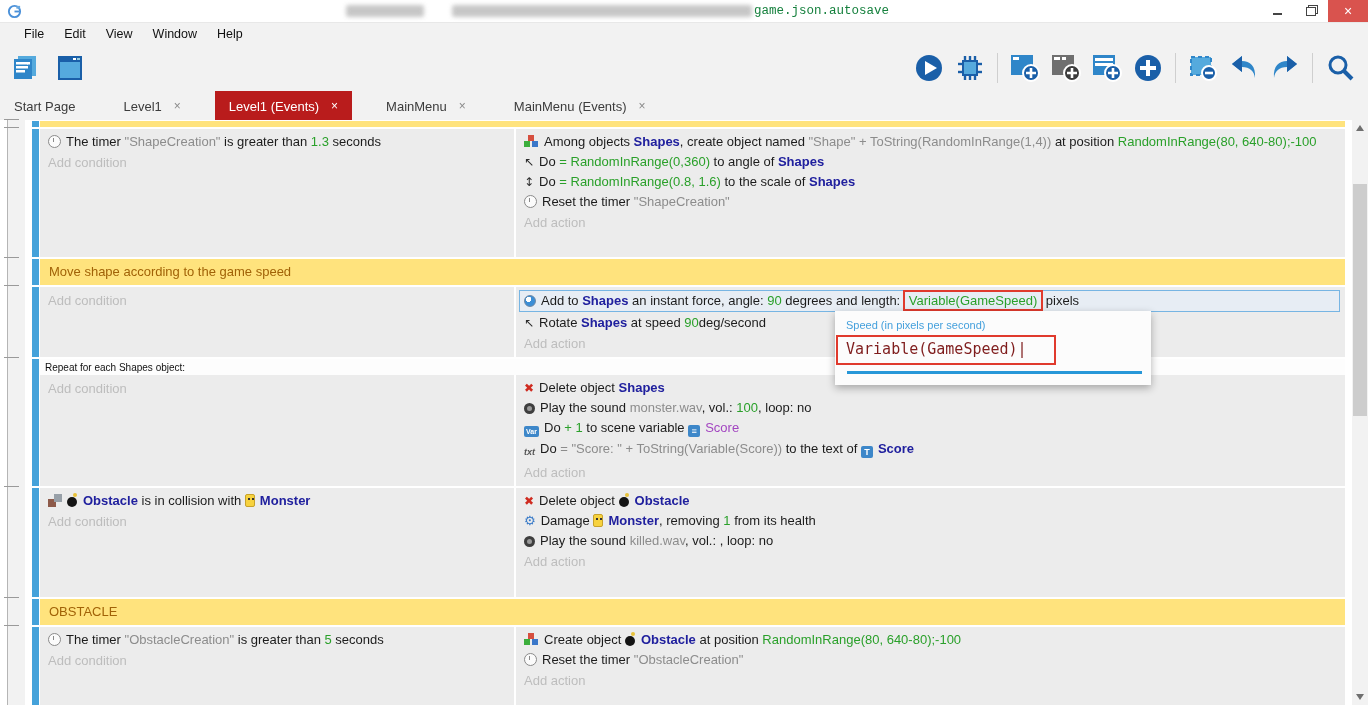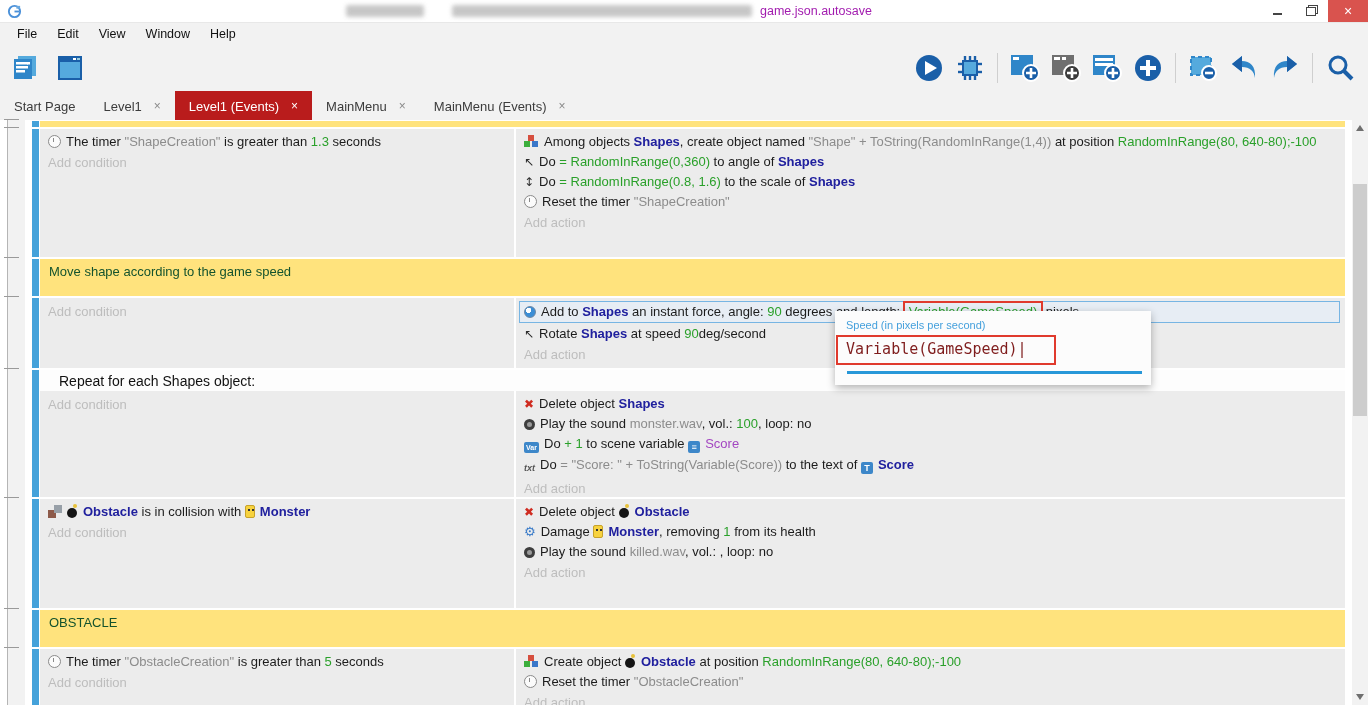--- a/index.html
+++ b/index.html
@@ -4,53 +4,53 @@
 <style>
   html,body{margin:0;padding:0;background:#888;}
   .app{position:relative;width:1368px;height:705px;background:#fff;overflow:hidden;
        font-family:"Liberation Sans",sans-serif;-webkit-font-smoothing:antialiased;}
   
   .titlebar{position:relative;height:22px;background:#fff;display:flex;align-items:center;border-bottom:1px solid #e8e8e8;}
   .logo{width:15px;height:15px;margin:0 6px 0 7px;}
   .t-blur{height:12px;background:#b9b9b9;border-radius:3px;filter:blur(2px);opacity:.8;}
   .t-b1{width:78px;margin-left:318px;}
   .t-b2{width:300px;margin-left:28px;}
-  .t-title{font-size:12.5px;color:#a21caf;margin-left:8px;white-space:nowrap;}
+  .t-title{font-size:12.5px;color:#15803d;margin-left:2px;white-space:nowrap;font-family:Liberation Mono, monospace;}
   .wctrl{position:absolute;right:0;top:0;height:22px;display:flex;align-items:stretch;}
   .wbtn{width:34px;display:flex;align-items:center;justify-content:center;font-size:12px;color:#333;}
   .wmin::after{content:"";width:9px;height:2px;background:#444;margin-top:6px;}
   .wres i{display:block;width:8px;height:7px;border:1px solid #444;box-shadow:2px -2px 0 -1px #fff,2px -2px 0 0 #444;}
   .wclose{background:#d9534e;color:#fff;font-size:14px;width:40px;}
   
   .menubar{height:22px;background:#f2f2f2;display:flex;align-items:center;font-size:12.5px;color:#111;}
   .menu-item{padding:0 10px;height:22px;line-height:22px;}
-  .menu-item:first-child{padding-left:17px;}
+  .menu-item:first-child{padding-left:24px;}
   
   .toolbar{height:46px;background:#f2f2f2;display:flex;align-items:center;}
   .tb-left{display:flex;align-items:center;gap:8px;padding-left:8px;}
   .tb-right{margin-left:auto;display:flex;align-items:center;gap:5px;padding-right:10px;}
   .tbtn{width:36px;height:36px;display:flex;align-items:center;justify-content:center;}
   .tsep{width:1px;height:30px;background:#cfcfcf;margin:0 4px;}
   
-  .tabbar{height:30px;background:#f2f2f2;display:flex;align-items:stretch;font-size:13px;color:#3c3c3c;}
+  .tabbar{height:30px;background:#f2f2f2;display:flex;align-items:stretch;font-size:13px;color:#3c3c3c;gap:20px;}
   .tab{display:flex;align-items:center;padding:0 14px;white-space:nowrap;}
   .tab .x{margin-left:12px;color:#8a8a8a;font-size:12px;}
   .tab.active{background:#b91c1c;color:#fff;}
   .tab.active .x{color:#fff;}
   
   .events{position:absolute;left:0;top:120px;right:0;bottom:0;background:#fff;}
   .gutter{position:absolute;left:7px;top:0;bottom:0;width:17px;background:#f2f2f2;border-left:1px solid #b5b5b5;}
   .blocks{position:absolute;left:32px;top:1px;width:1313px;}
   .blk{position:relative;margin-bottom:2px;padding-left:8px;}
   .bar{position:absolute;left:0;top:0;bottom:0;width:7px;background:#45a2da;}
   .tick{position:absolute;left:-28px;top:-2px;width:15px;height:1px;background:#9a9a9a;}
   .strip{height:6px;background:#ffe37d;}
-  .cmt{background:#ffe37d;height:37px;line-height:26px;padding-left:9px;font-size:13px;color:#14532d;}
+  .cmt{background:#ffe37d;height:26px;line-height:26px;padding-left:9px;font-size:13px;color:#a16207;}
   .ev{background:#ececec;display:flex;flex-direction:column;overflow:hidden;}
-  .feh{background:#fdfdfd;font-size:14px;color:#111;padding:3px 6px 2px 19px;}
+  .feh{background:#fdfdfd;font-size:10px;color:#111;padding:3px 6px 2px 5px;}
   .cols{display:flex;flex:1;min-height:0;}
   .ccol{width:466px;flex:none;padding:3px 4px;}
   .acol{flex:1;border-left:2px solid #fff;padding:3px 4px;}
   .ev-line{font-size:13px;color:#1c1c1c;padding:2px 4px;line-height:16px;}
   .ev-line.sel{background:#e7edf4;border:1px solid #77b5e3;margin:0 1px 1px -1px;padding:2px 4px;}
   .add-line{font-size:13px;color:#bdbdbd;padding:3px 4px;}
   .seg-p{color:#1c1c1c;} .seg-q{color:#8c8c8c;} .seg-g{color:#2aa02a;}
   .seg-o{color:#20209e;font-weight:bold;} .seg-v{color:#a346c1;}
   .redbox{display:inline-block;border:2px solid #e03a2d;padding:1px 4px;margin:-4px -1px;line-height:15px;}
   

